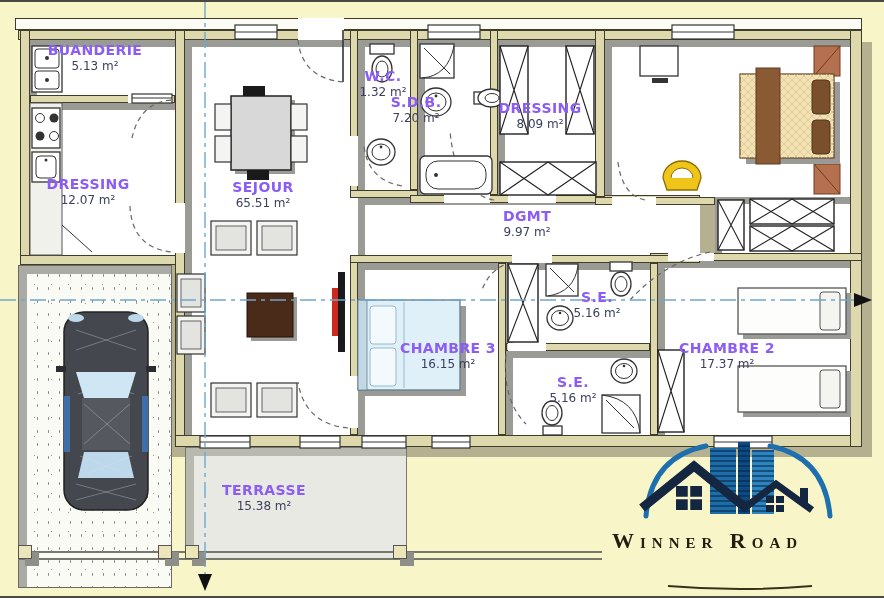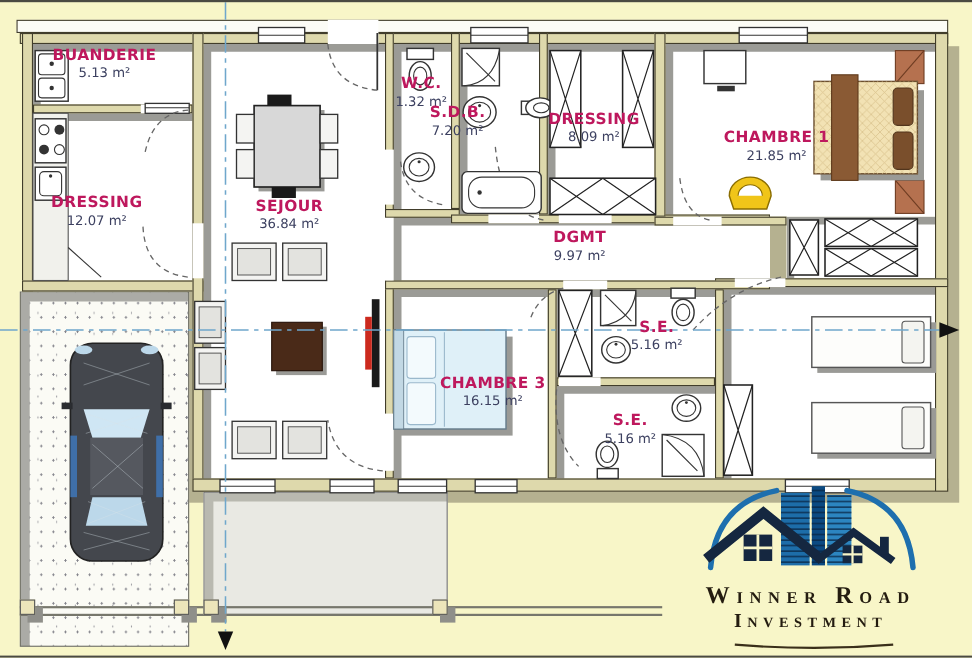--- a/index.html
+++ b/index.html
@@ -20,23 +20,23 @@
   .fence{position:absolute;border-top:2px solid #77776c;border-bottom:2px solid #77776c;z-index:2;box-sizing:border-box;}
   .post{position:absolute;width:14px;height:14px;background:#ece5ba;border:1px solid #555;
     box-shadow:7px 7px 0 #8f8f8a;z-index:3;box-sizing:border-box;}
   .room{position:absolute;background:#fff;z-index:2;
     box-shadow:inset 7px 7px 0 var(--shadow,#9B9B96);}
   .wall{position:absolute;background:var(--wall,#DED9AC);border:1px solid #413d2b;box-sizing:border-box;z-index:3;}
   .wall-white{background:#fcfcf6;}
   .gap{position:absolute;background:#fff;z-index:3;}
   svg.overlay{position:absolute;left:0;top:0;z-index:5;}
   .label{position:absolute;transform:translate(-50%,-50%);text-align:center;z-index:6;line-height:1.2;white-space:nowrap;}
-  .label .nm{display:block;font-weight:bold;font-size:14px;color:#be185d;letter-spacing:0.4px;}
+  .label .nm{display:block;font-weight:bold;font-size:14px;color:#8b5cf6;letter-spacing:0.4px;}
   .label .ar{display:block;font-size:12px;color:#3c4060;}
-  .logo-text{position:absolute;left:612px;width:250px;text-align:center;z-index:6;
+  .logo-text{position:absolute;left:612px;width:250px;text-align:left;z-index:6;
     font-family:"Liberation Serif",serif;font-variant:small-caps;color:#241c10;}
   .logo-line1{top:528px;font-size:22px;font-weight:600;letter-spacing:6px;}
   .logo-line2{top:554px;font-size:18px;font-weight:600;letter-spacing:5px;}
   .cline{stroke:var(--centerline,#6FA7CC);stroke-width:1.4;stroke-dasharray:16 5 4 5;}
   .win rect{fill:#fff;stroke:#333;stroke-width:1.2;}
   .win line{stroke:#333;stroke-width:1;}
   .arc{fill:none;stroke:#666;stroke-width:1.2;stroke-dasharray:5 4;}
   .leaf{stroke:#333;stroke-width:1.6;}
   .wx rect{fill:#fff;stroke:#222;stroke-width:1.4;}
   .wx path{stroke:#222;stroke-width:1.1;fill:none;}
@@ -383,50 +383,53 @@
   <div class="label" style="left:95px;top:58px;">
     <span class="nm">BUANDERIE</span>
     <span class="ar">5.13 m²</span>
   </div>
   <div class="label" style="left:88px;top:192px;">
     <span class="nm">DRESSING</span>
     <span class="ar">12.07 m²</span>
   </div>
   <div class="label" style="left:263px;top:195px;">
     <span class="nm">SEJOUR</span>
-    <span class="ar">36.84 m²</span>
+    <span class="ar">65.51 m²</span>
   </div>
   <div class="label" style="left:383px;top:84px;">
     <span class="nm">W.C.</span>
     <span class="ar">1.32 m²</span>
   </div>
   <div class="label" style="left:416px;top:110px;">
     <span class="nm">S.D.B.</span>
     <span class="ar">7.20 m²</span>
   </div>
   <div class="label" style="left:540px;top:116px;">
     <span class="nm">DRESSING</span>
     <span class="ar">8.09 m²</span>
   </div>
-  <div class="label" style="left:706px;top:133px;">
-    <span class="nm">CHAMBRE 1</span>
-    <span class="ar">21.85 m²</span>
-  </div>
   <div class="label" style="left:527px;top:224px;">
     <span class="nm">DGMT</span>
     <span class="ar">9.97 m²</span>
   </div>
   <div class="label" style="left:597px;top:305px;">
     <span class="nm">S.E.</span>
     <span class="ar">5.16 m²</span>
   </div>
   <div class="label" style="left:448px;top:356px;">
     <span class="nm">CHAMBRE 3</span>
     <span class="ar">16.15 m²</span>
   </div>
   <div class="label" style="left:573px;top:390px;">
     <span class="nm">S.E.</span>
     <span class="ar">5.16 m²</span>
   </div>
+  <div class="label" style="left:727px;top:356px;">
+    <span class="nm">CHAMBRE 2</span>
+    <span class="ar">17.37 m²</span>
+  </div>
+  <div class="label" style="left:264px;top:498px;">
+    <span class="nm">TERRASSE</span>
+    <span class="ar">15.38 m²</span>
+  </div>
 
   <div class="logo-text logo-line1">Winner Road</div>
-  <div class="logo-text logo-line2">Investment</div>
 </div>
 
 </body></html>

